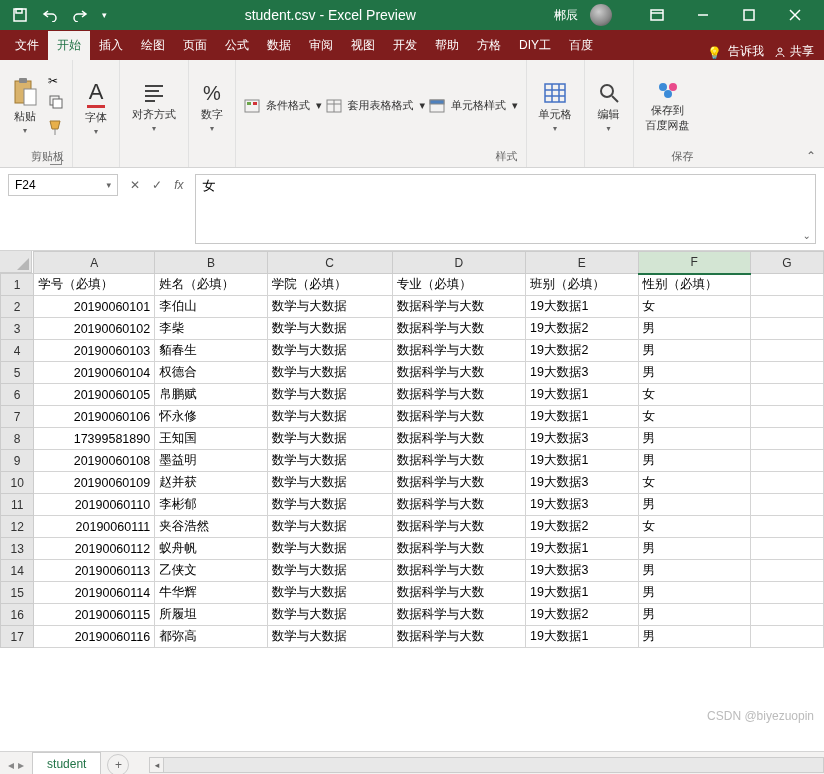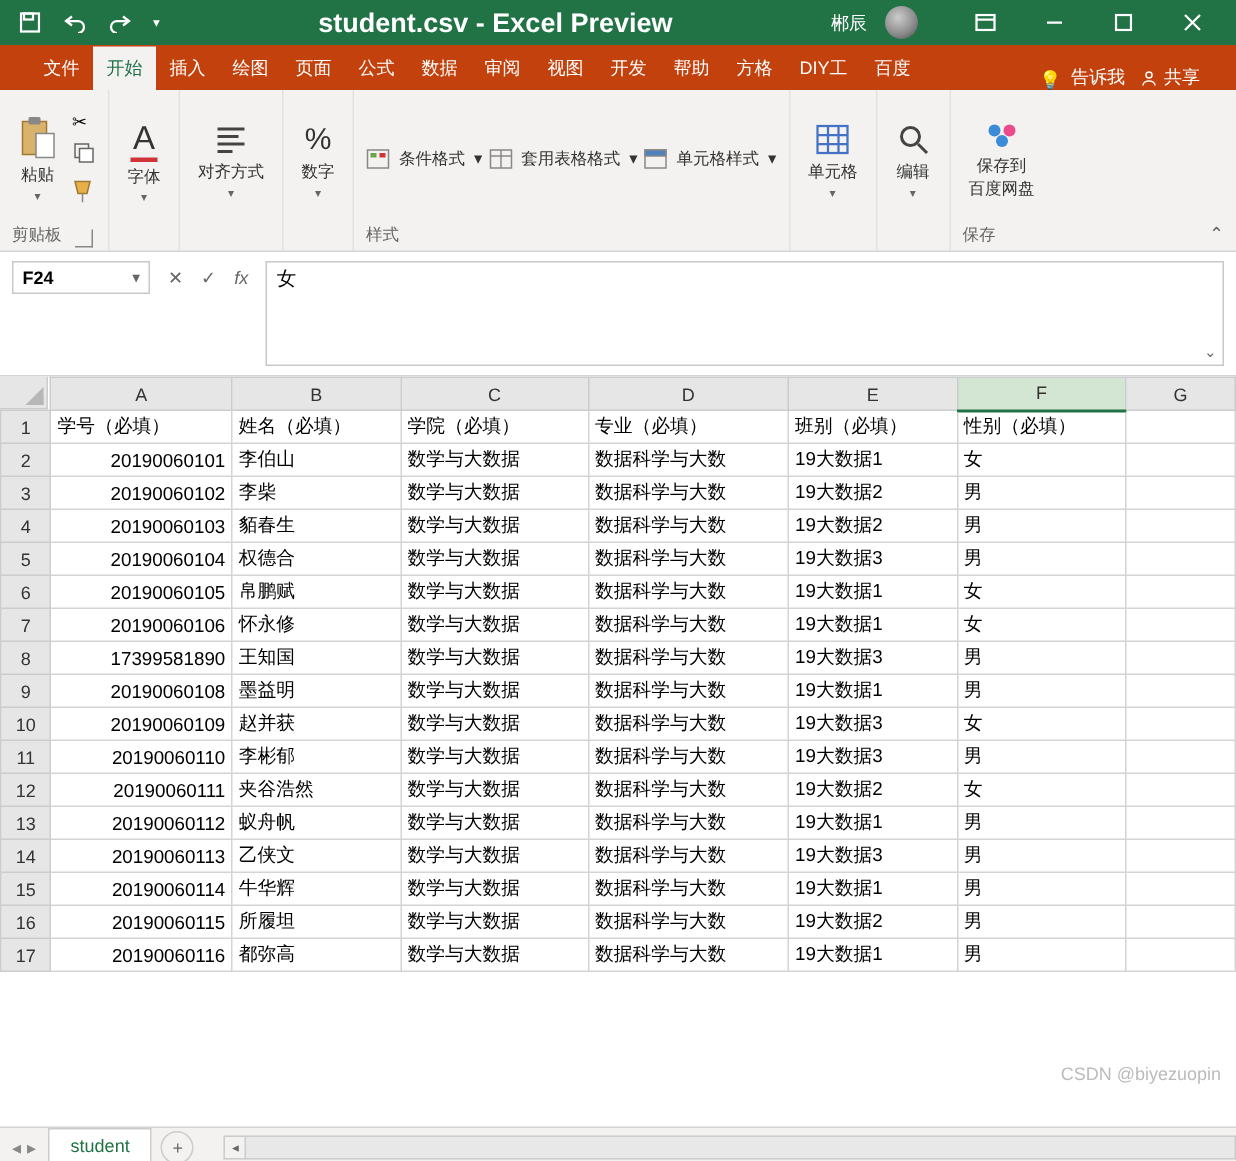--- a/index.html
+++ b/index.html
@@ -2,53 +2,53 @@
 <html><head>
   <meta charset="utf-8">
   <style>
     * { margin: 0; padding: 0; box-sizing: border-box; font-family: "Microsoft YaHei", "Segoe UI", sans-serif; }
     body { width: 824px; height: 774px; background: #fff; overflow: hidden; font-size: 12px; }
     
     
     .titlebar { background: #217346; height: 30px; display: flex; align-items: center; color: #fff; padding: 0 6px; }
     .titlebar .qat { display: flex; gap: 14px; align-items: center; padding-left: 6px; }
     .titlebar .qat .icon { width: 16px; height: 16px; display: flex; align-items: center; justify-content: center; }
-    .titlebar .title-center { flex: 1; text-align: center; font-size: 18px; font-weight: bold; }
+    .titlebar .title-center { flex: 1; text-align: center; font-size: 14px; }
     .titlebar .user-area { display: flex; align-items: center; gap: 12px; }
     .titlebar .avatar { width: 22px; height: 22px; border-radius: 50%; background: #555; background-image: radial-gradient(circle at 40% 35%, #ccc 0%, #888 60%, #444 100%); }
     .titlebar .win-controls { display: flex; gap: 0; margin-left: 10px; }
     .titlebar .win-controls .wc { width: 46px; height: 30px; display: flex; align-items: center; justify-content: center; }
     .qat svg, .wc svg { fill: none; stroke: #fff; stroke-width: 1.5; }
     
     
-    .ribbontabs { background: #c2410c; height: 30px; display: flex; align-items: flex-end; color: #fff; padding: 0 20px; gap: 0; }
+    .ribbontabs { background: #7f1d1d; height: 30px; display: flex; align-items: flex-end; color: #fff; padding: 0 6px; gap: 0; }
     .ribbontabs .tab { padding: 6px 9px; font-size: 12px; cursor: default; }
     .ribbontabs .tab.active { background: #f3f2f1; color: #217346; }
     .ribbontabs .spacer { flex: 1; }
     .ribbontabs .bulb { margin: 0 6px; }
     .ribbontabs .tell { font-size: 12px; margin-right: 10px; }
     .ribbontabs .share { font-size: 12px; display: flex; align-items: center; gap: 4px; padding-right: 4px; }
     
     
     .ribbon { background: #f3f2f1; border-bottom: 1px solid #d4d4d4; height: 108px; display: flex; position: relative; }
     .group { display: flex; flex-direction: column; border-right: 1px solid #e1e1e1; padding: 4px 8px 0 8px; }
     .group .group-content { flex: 1; display: flex; align-items: center; gap: 6px; }
-    .group .group-label { text-align: left; font-size: 11px; color: #666; padding: 2px 0 3px; position: relative; }
+    .group .group-label { text-align: right; font-size: 11px; color: #666; padding: 2px 0 3px; position: relative; }
     .group .dlg-launcher { position: absolute; right: 2px; bottom: 2px; width: 12px; height: 12px; border: 1px solid #888; border-top: none; border-left: none; }
     .bigbtn { display: flex; flex-direction: column; align-items: center; gap: 2px; font-size: 11px; color: #333; padding: 2px 4px; }
     .bigbtn .caret { font-size: 8px; color: #666; }
     .smallcol { display: flex; flex-direction: column; gap: 6px; }
     .styles-list { display: flex; flex-direction: row; gap: 4px; font-size: 11px; color: #333; }
     .styles-list .row { display: flex; align-items: center; gap: 6px; }
     .ribbon-collapse { position: absolute; right: 8px; bottom: 4px; color: #666; }
     
     
     .fbar-wrap { border-bottom: 1px solid #d4d4d4; }
     .fbar { display: flex; align-items: stretch; height: 82px; padding: 6px 8px; gap: 6px; }
-    .namebox { width: 92px; height: 22px; border: 1px solid #c8c8c8; display: flex; align-items: center; padding: 0 6px; font-size: 12px; justify-content: space-between; font-weight: bold; }
+    .namebox { width: 110px; height: 22px; border: 1px solid #c8c8c8; display: flex; align-items: center; padding: 0 6px; font-size: 12px; justify-content: space-between; }
     .fbar .fbtns { display: flex; align-items: center; gap: 12px; color: #666; height: 22px; padding: 0 6px; }
     .fbar .fx { font-style: italic; }
     .fbar .formula-input { flex: 1; border: 1px solid #c8c8c8; padding: 2px 6px; font-size: 13px; position: relative; }
     .fbar .expand { position: absolute; right: 4px; bottom: 2px; color: #666; font-size: 10px; }
     
     
     .grid-wrap { position: relative; height: 500px; overflow: hidden; }
     .selectall { position: absolute; left: 0; top: 0; width: 32px; height: 22px; background: #e6e6e6; border-right: 1px solid #ccc; border-bottom: 1px solid #ccc; }
     .selectall::after { content: ""; position: absolute; right: 2px; bottom: 2px; border: 6px solid transparent; border-right-color: #b7b7b7; border-bottom-color: #b7b7b7; }
     table.sheet { border-collapse: collapse; table-layout: fixed; width: 100%; }

